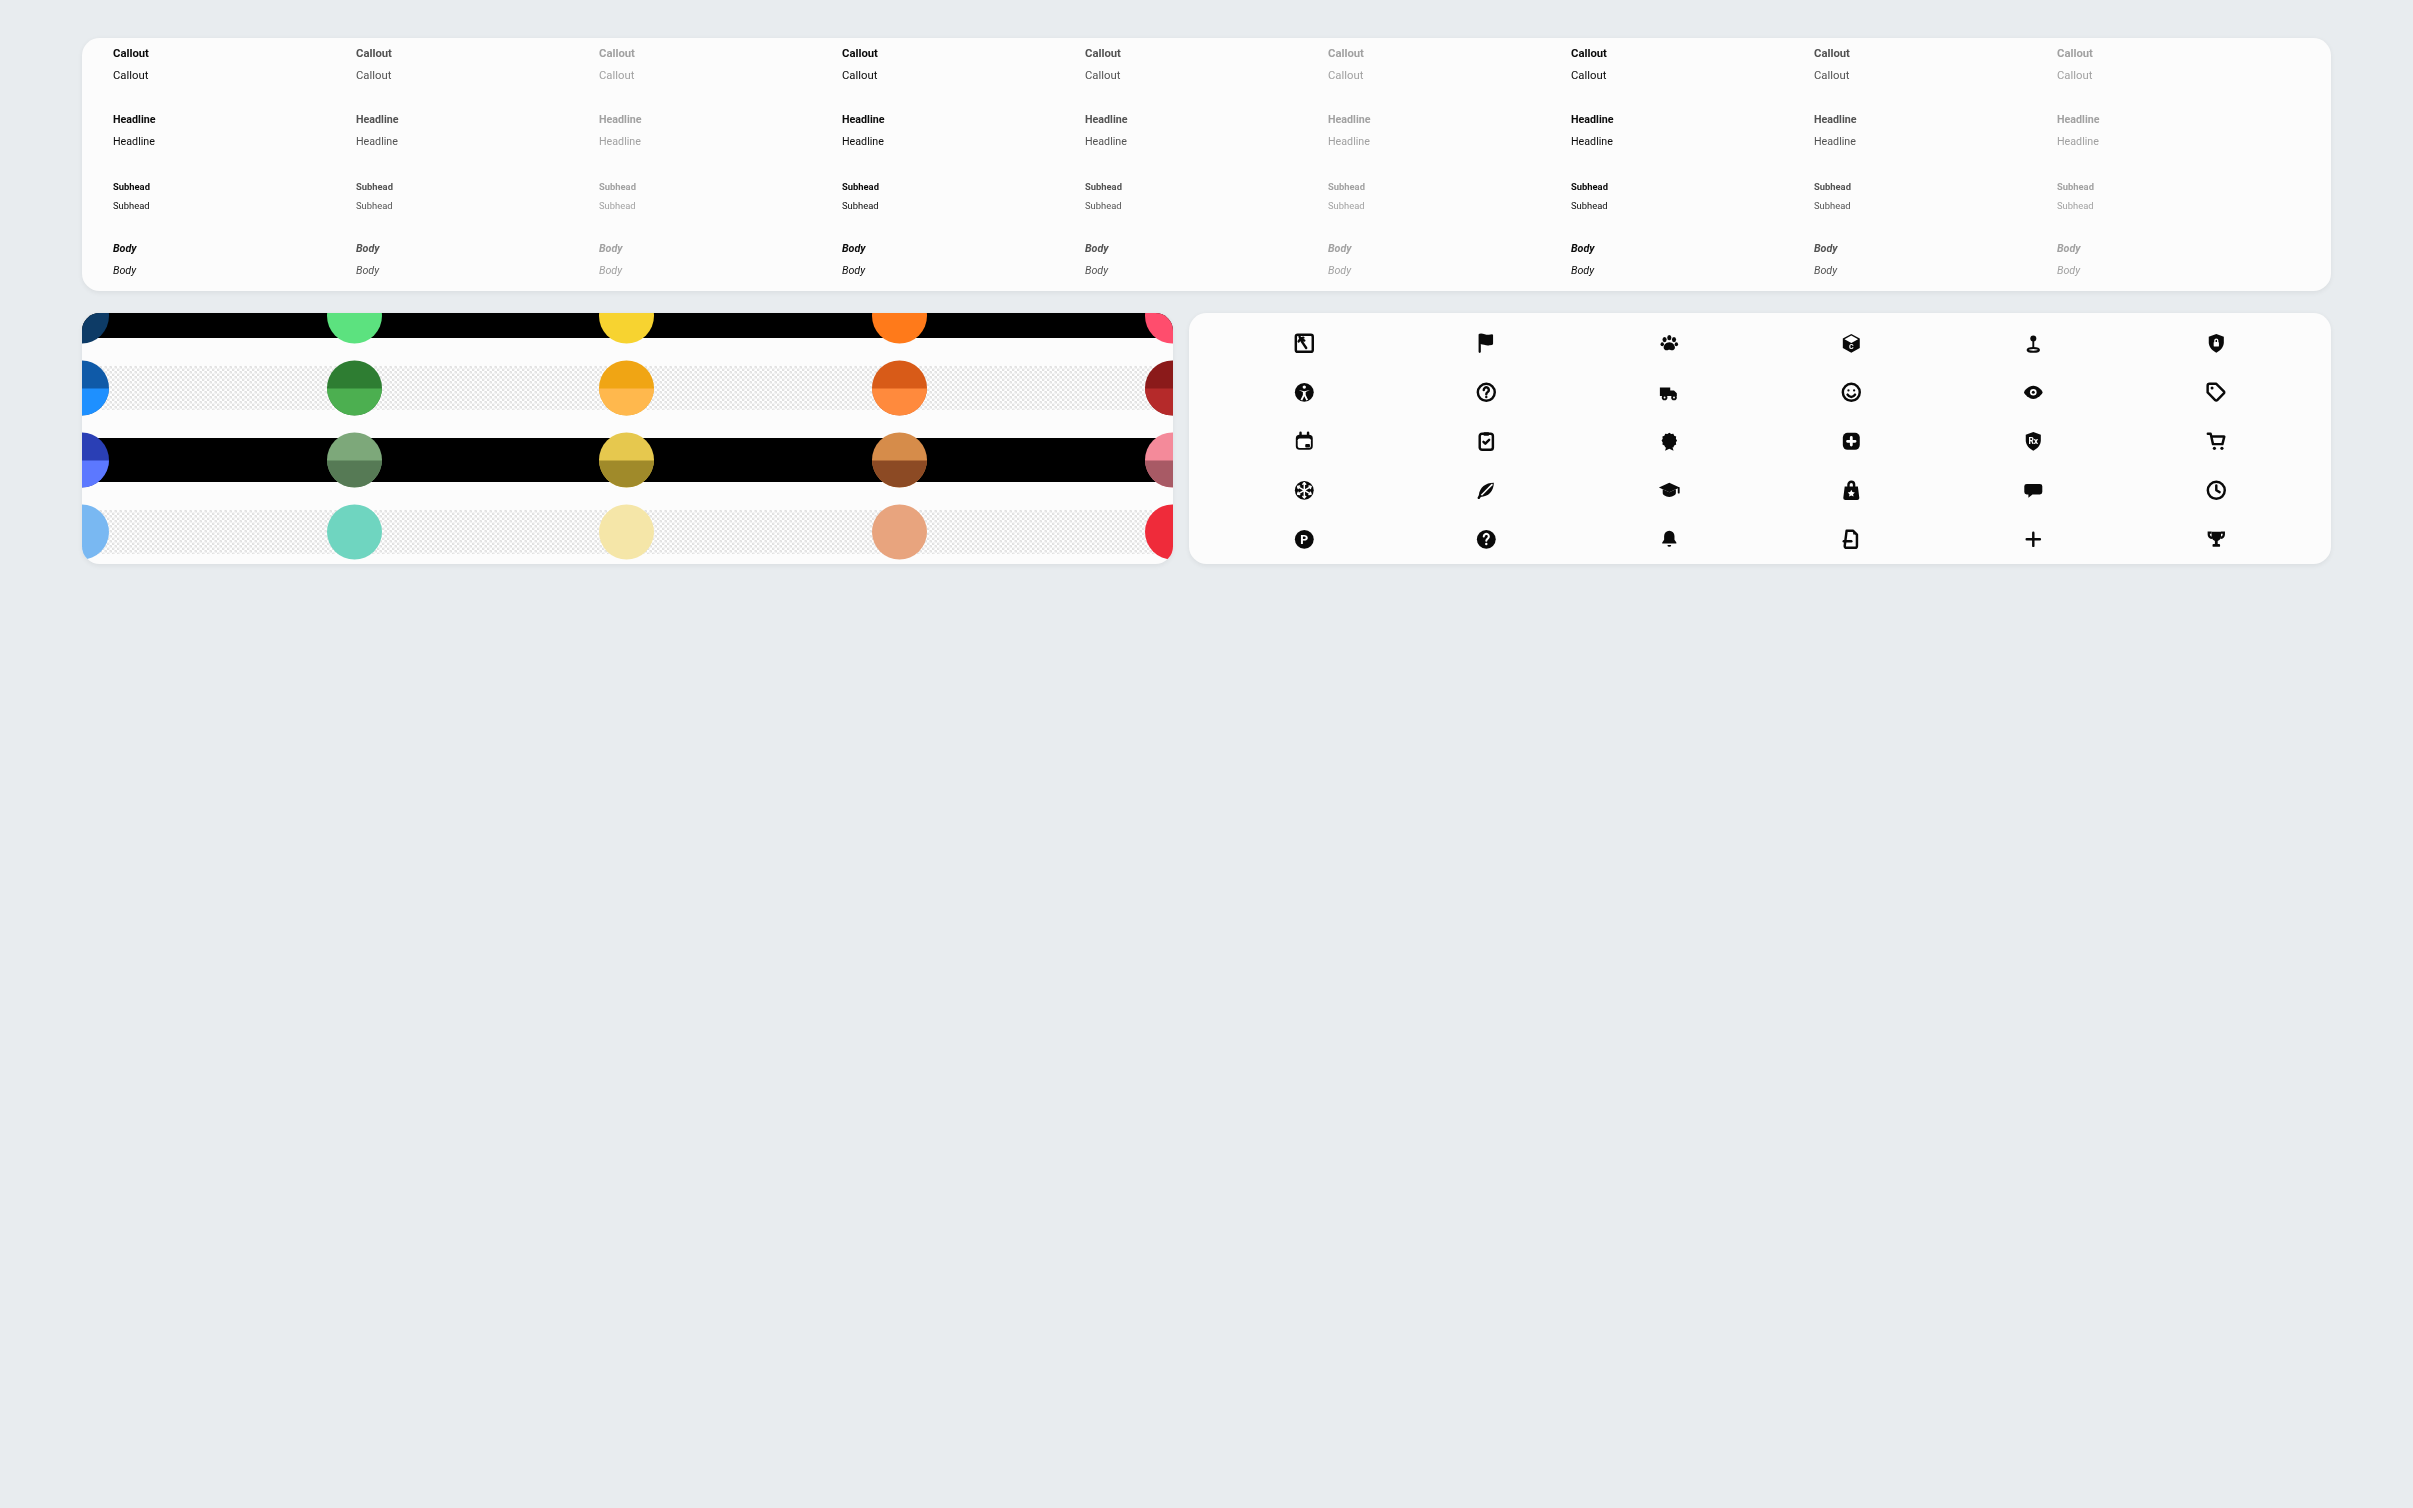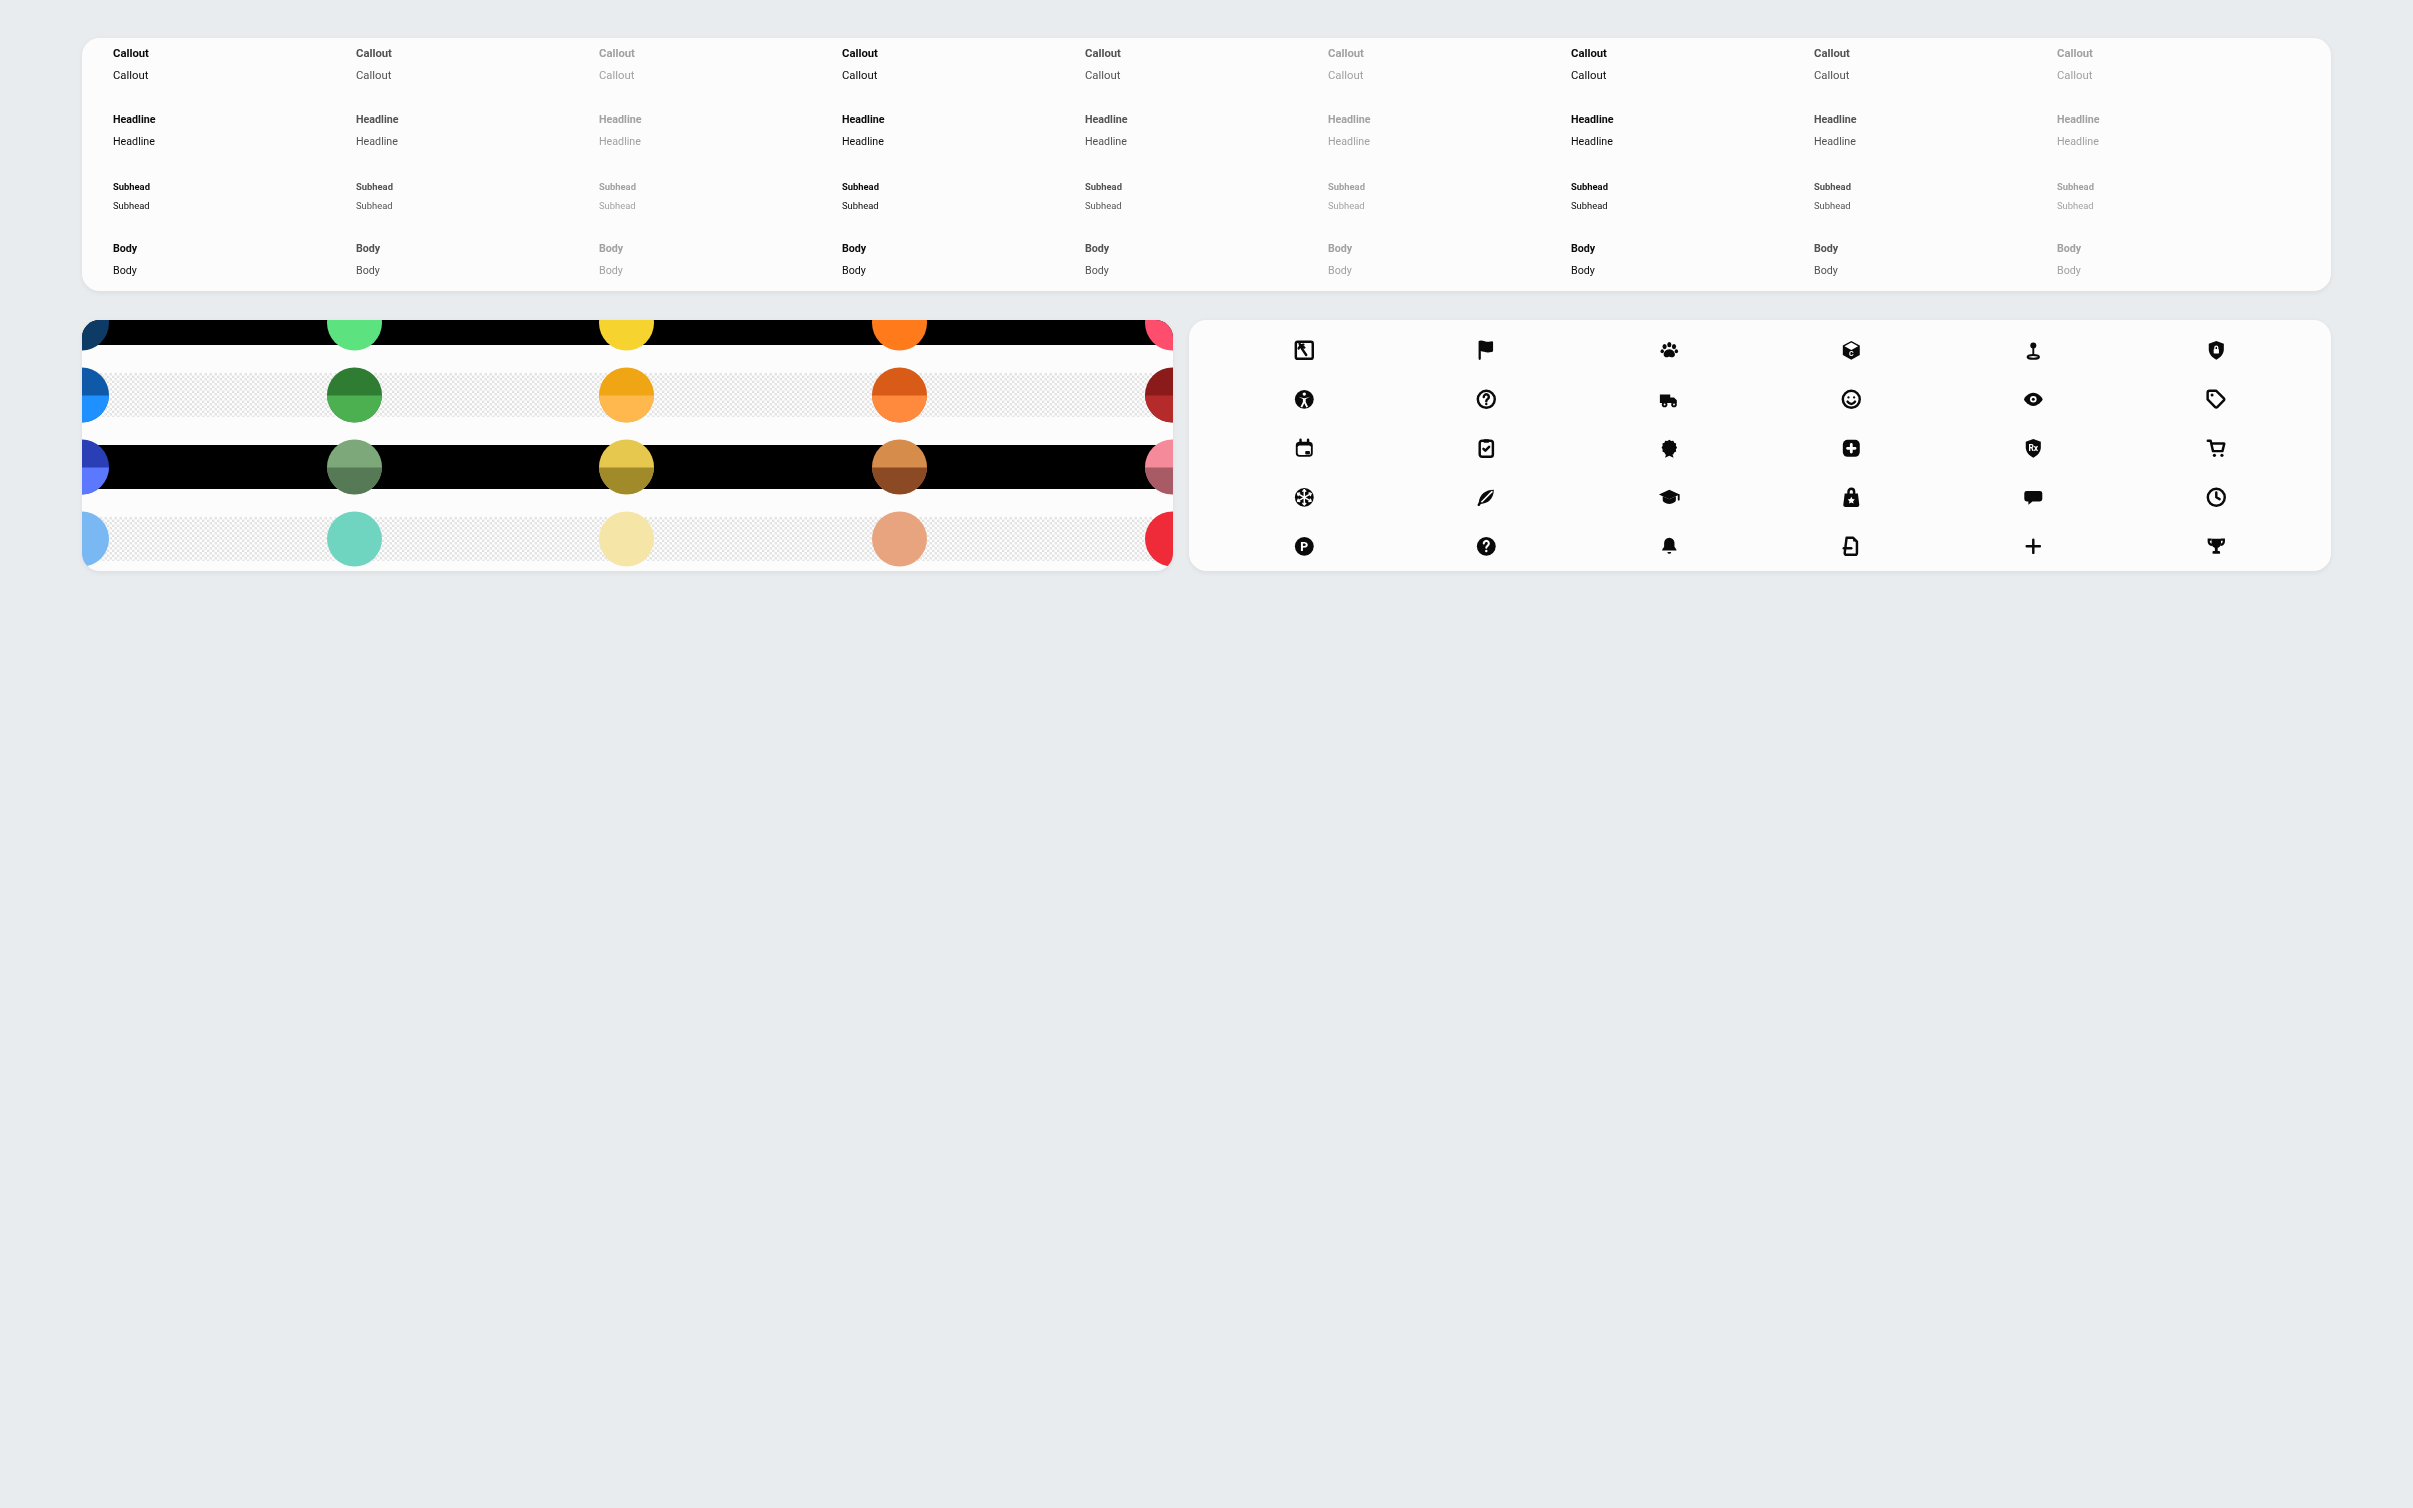--- a/index.html
+++ b/index.html
@@ -12,21 +12,21 @@
   .card {
     background: #fcfcfc;
     border-radius: 17.6px;
     box-shadow: 0 1.3px 5px rgba(0,0,0,0.06);
   }
 
   
   .typo-card {
     width: 100%;
     padding: 0 31px 6.3px 31px;
-    margin-bottom: 29px;
+    margin-bottom: 22px;
   }
   .typo-row {
     display: flex;
     width: 100%;
     margin-bottom: 6.3px;
   }
   .typo-group {
     flex: 1;
     display: flex;
   }
@@ -42,21 +42,21 @@
   .bold { font-weight: 700; }
   .reg  { font-weight: 400; }
   
   .dark  { color: #0a0a0a; }
   .mid   { color: #525252; }
   .light { color: #a1a1a1; }
   
   .sz-callout  { font-size: 11.3px; }
   .sz-headline { font-size: 10.7px; }
   .sz-subhead  { font-size: 9.4px; }
-  .sz-body     { font-size: 10.7px; }
+  .sz-body     { font-size: 10.7px; font-style: italic; }
 
   
   .bottom-row {
     display: flex;
     gap: 16.3px;
     width: 100%;
   }
   .palette-card {
     flex: 0 0 48.5%;
     height: 251px;

